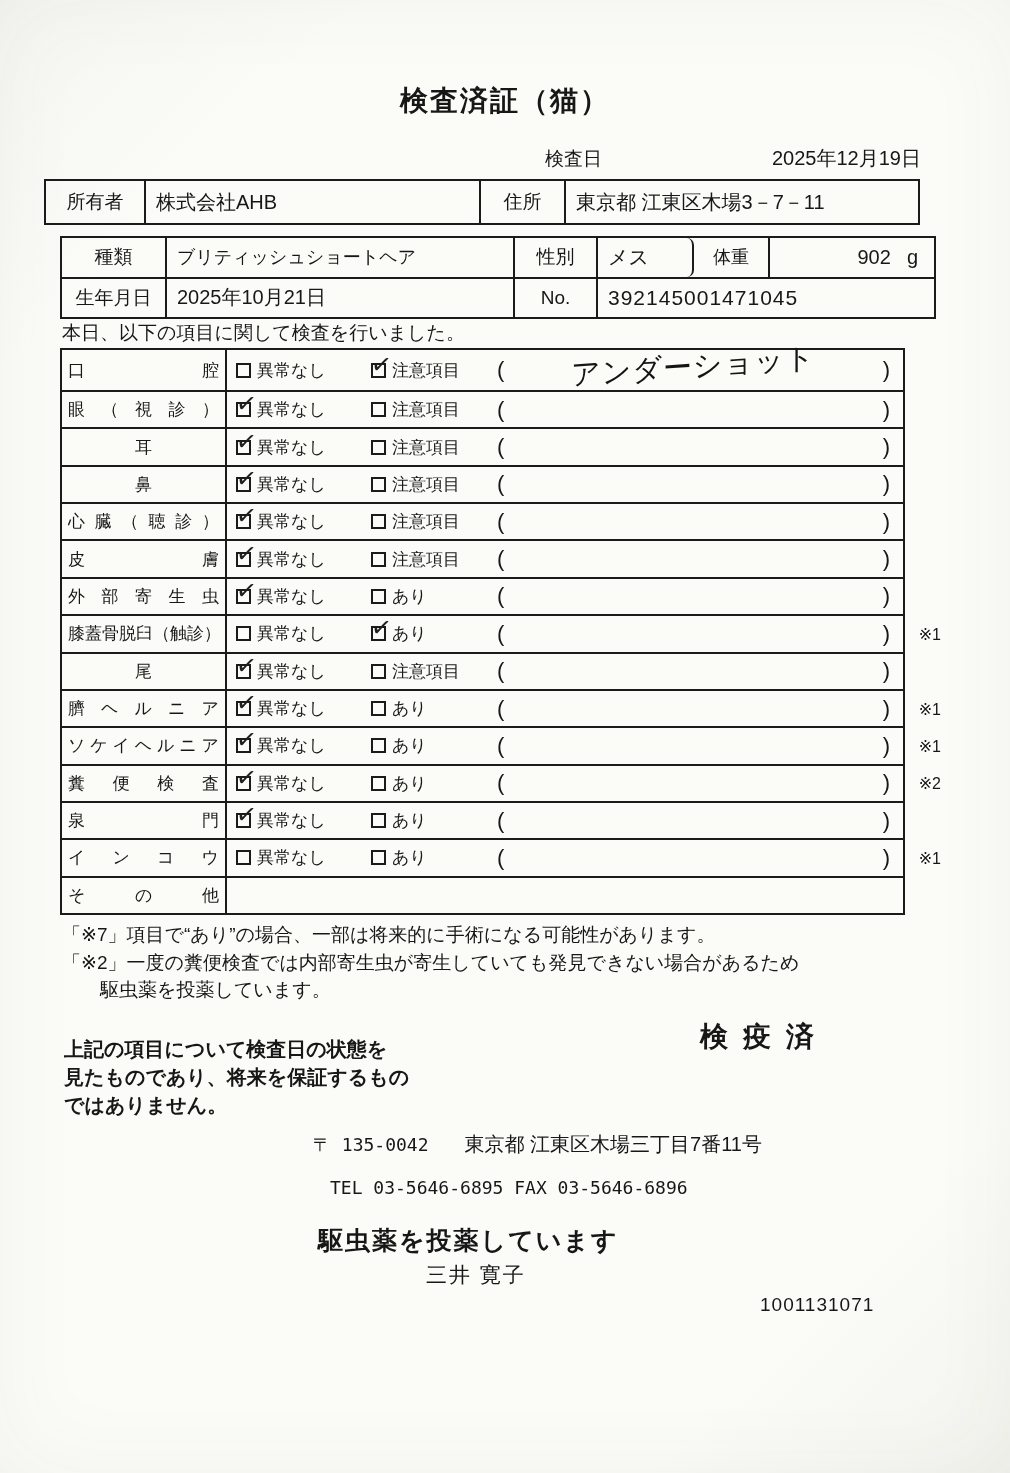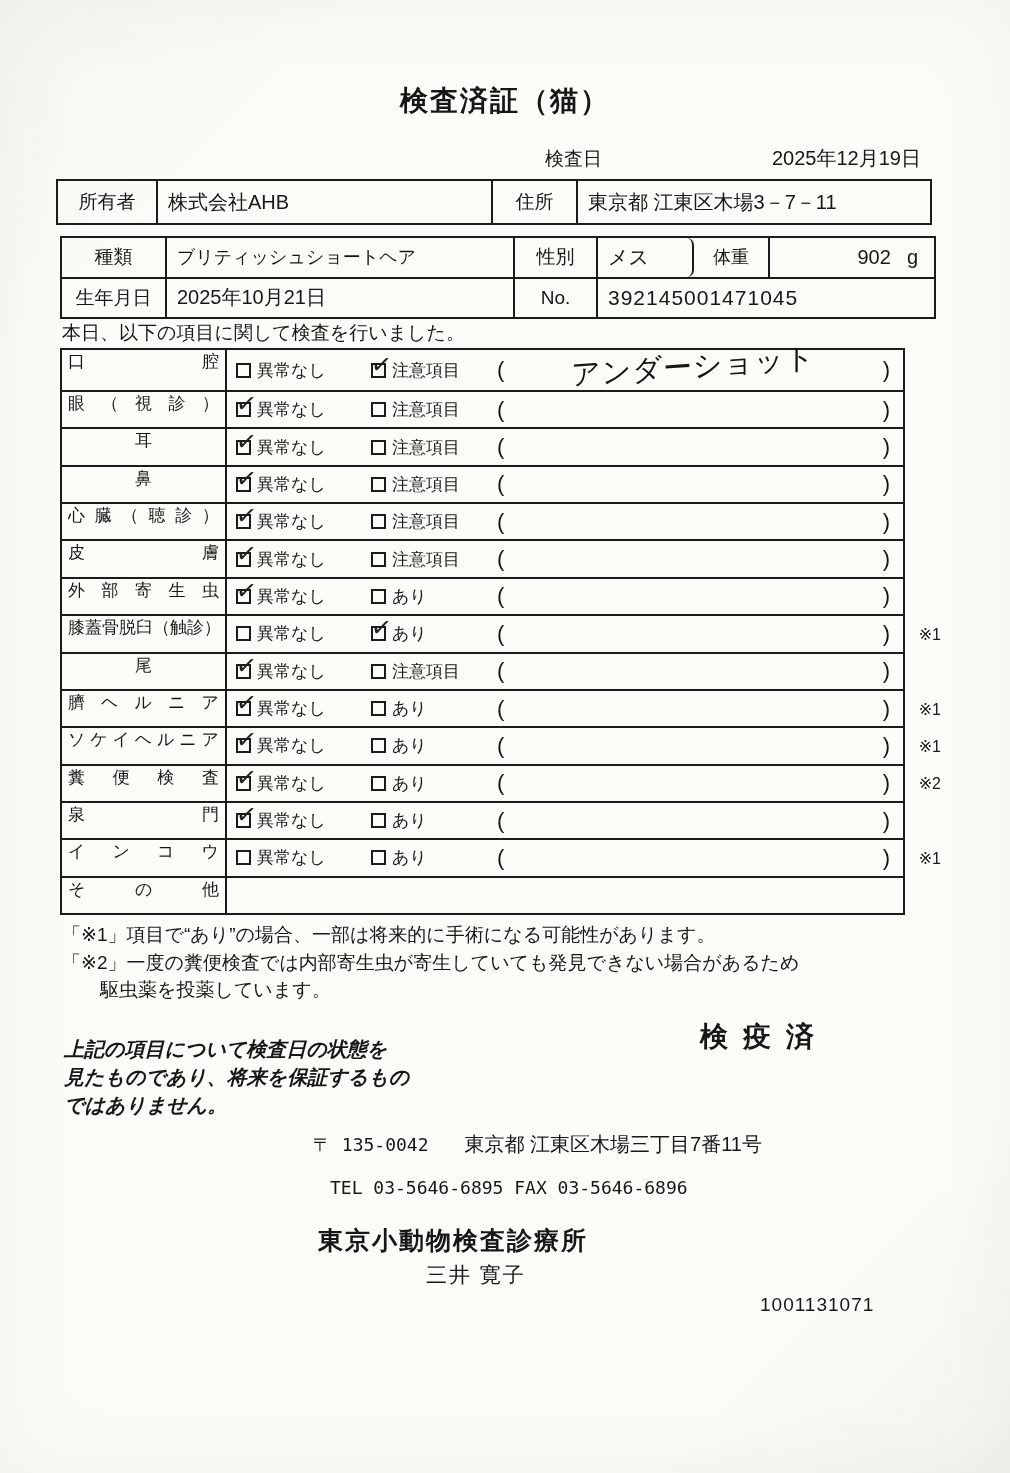--- a/index.html
+++ b/index.html
@@ -11,21 +11,21 @@
 
   .title { top:82px; left:0; width:100%; text-align:center; font-size:28px; font-weight:700; letter-spacing:2px; }
   .date-label { top:146px; left:545px; font-size:19px; }
   .date-value { top:145px; left:772px; font-size:20px; }
 
   .cell { display:flex; align-items:center; }
   .bR { border-right:2px solid #1b1b1b; }
   .lab { justify-content:center; font-size:19px; }
   .val { padding-left:10px; font-size:20px; }
 
-  .owner-table { left:56px; top:179px; width:876px; height:46px; border:2px solid #1b1b1b; display:flex; }
+  .owner-table { left:44px; top:179px; width:876px; height:46px; border:2px solid #1b1b1b; display:flex; }
   .c-owner-label { width:100px; }
   .c-owner-value { width:335px; }
   .c-addr-label { width:85px; }
   .c-addr-value { flex:1; }
 
   .animal-table { left:60px; top:236px; width:876px; height:83px; border:2px solid #1b1b1b; display:flex; flex-direction:column;justify-content:space-between; }
   .an-row { flex:1; display:flex; }
   .an-row.first { border-bottom:2px solid #1b1b1b; }
   .c-breed-label, .c-birth-label { width:105px; }
   .c-breed-value, .c-birth-value { width:348px; }
@@ -34,40 +34,40 @@
   .c-weight-label { width:76px; font-size:18px; }
   .c-weight-value { flex:1; justify-content:flex-end; padding-right:16px; font-size:20px; gap:16px; }
   .c-no-value { flex:1; padding-left:10px; font-size:21px; letter-spacing:1px; }
   .c-breed-value { font-size:18px; }
 
   .intro { left:62px; top:320px; font-size:19px; }
 
   .exam-table { left:60px; top:348px; width:845px; height:567px; border:2px solid #1b1b1b; display:flex; flex-direction:column; }
   .exam-row { flex:1; display:flex; position:relative; border-top:2px solid #1b1b1b; align-items:stretch; }
   .exam-row:first-child { border-top:none; }
-  .cell-item { width:165px; border-right:2px solid #1b1b1b; display:flex; padding:0 6px; font-size:17px; flex:0 0 auto; }
+  .cell-item { width:165px; border-right:2px solid #1b1b1b; display:flex; align-items:center; padding:0 6px; font-size:17px; flex:0 0 auto; }
   .item-text { width:100%; text-align:justify; text-align-last:justify; white-space:nowrap; overflow:hidden; }
   .item-text.single { text-align-last:center; }
   .cell-opt { display:flex; align-items:center; font-size:17px; flex:0 0 auto; }
   .cell-opt1 { width:138px; padding-left:9px; }
   .cell-opt2 { width:127px; padding-left:6px; }
   .cbx { width:15px; height:15px; border:2px solid #1b1b1b; display:inline-block; position:relative; margin-right:6px; flex:0 0 auto; background:transparent; }
   .tick { position:absolute; left:-2px; top:-13px; font-size:25px; line-height:1; transform:rotate(7deg); color:#20201e; }
   .opt-label { white-space:nowrap; }
   .cell-note { flex:1 1 auto; display:flex; align-items:center; justify-content:space-between; padding:0 13px 0 5px; font-size:21px; min-width:0; }
   .paren { flex:0 0 auto; font-size:22px; }
   .note-text { flex:1; text-align:center; min-width:0; }
   .handwritten { font-size:29px; letter-spacing:1px; transform:rotate(-4deg) skewX(-4deg) translateY(-3px); color:#141412; }
   .cell-rest { flex:1; }
   .mark { position:absolute; right:-38px; top:50%; transform:translateY(-50%); font-size:16px; white-space:nowrap; }
 
   .footnotes { left:62px; top:921px; font-size:19px; line-height:27.5px; }
   .fn-indent { margin-left:38px; }
 
-  .disclaimer { left:64px; top:1035px; font-size:20px; line-height:28px; font-weight:700;font-style:italic; }
+  .disclaimer { left:64px; top:1035px; font-size:20px; line-height:28px; font-weight:700; }
   .stamp { left:700px; top:1018px; font-size:28px; font-weight:700; letter-spacing:15px; }
 
   .mono { font-family:"DejaVu Sans Mono","Liberation Mono",monospace; }
   .postal-line { left:313px; top:1131px; display:flex; gap:36px; align-items:baseline; }
   .postal-code { font-size:18px; }
   .postal-addr { font-size:20px; }
   .tel-line { left:330px; top:1177px; font-size:18px; }
   .clinic-name { left:318px; top:1224px; font-size:25px; font-weight:600; letter-spacing:2px; }
   .clinic-person { left:426px; top:1261px; font-size:21px; letter-spacing:2px; }
   .serial { left:760px; top:1294px; font-size:19px; letter-spacing:1px; }
@@ -397,38 +397,38 @@
       </div>
       <div class="exam-row">
         <div class="cell-item">
           <span class="item-text">その他</span>
         </div>
         <div class="cell-rest"></div>
       </div>
     </div>
 
   <div class="abs footnotes">
-    <div>「※1」項目で“あり”の場合、一部は将来的に手術になる可能性があります。</div>
+    <div>「※7」項目で“あり”の場合、一部は将来的に手術になる可能性があります。</div>
     <div>「※2」一度の糞便検査では内部寄生虫が寄生していても発見できない場合があるため</div>
     <div class="fn-indent">駆虫薬を投薬しています。</div>
   </div>
 
   <div class="abs disclaimer">
     <div>上記の項目について検査日の状態を</div>
     <div>見たものであり、将来を保証するもの</div>
     <div>ではありません。</div>
   </div>
 
   <div class="abs stamp">検疫済</div>
 
   <div class="abs postal-line">
     <span class="mono postal-code">〒 135-0042</span>
     <span class="postal-addr">東京都 江東区木場三丁目7番11号</span>
   </div>
 
   <div class="abs tel-line mono">TEL 03-5646-6895  FAX 03-5646-6896</div>
 
-  <div class="abs clinic-name">東京小動物検査診療所</div>
+  <div class="abs clinic-name">駆虫薬を投薬しています</div>
   <div class="abs clinic-person">三井 寛子</div>
 
   <div class="abs serial">1001131071</div>
 
 </div>
 
 </body></html>

